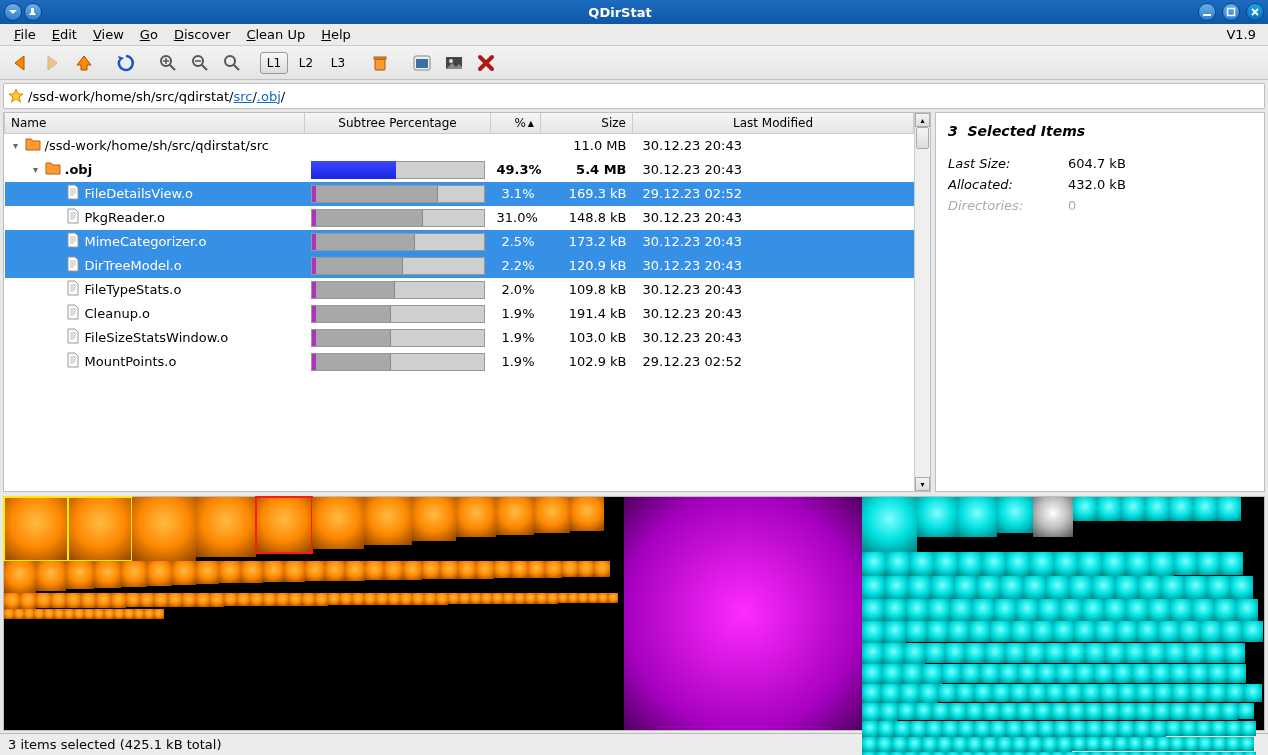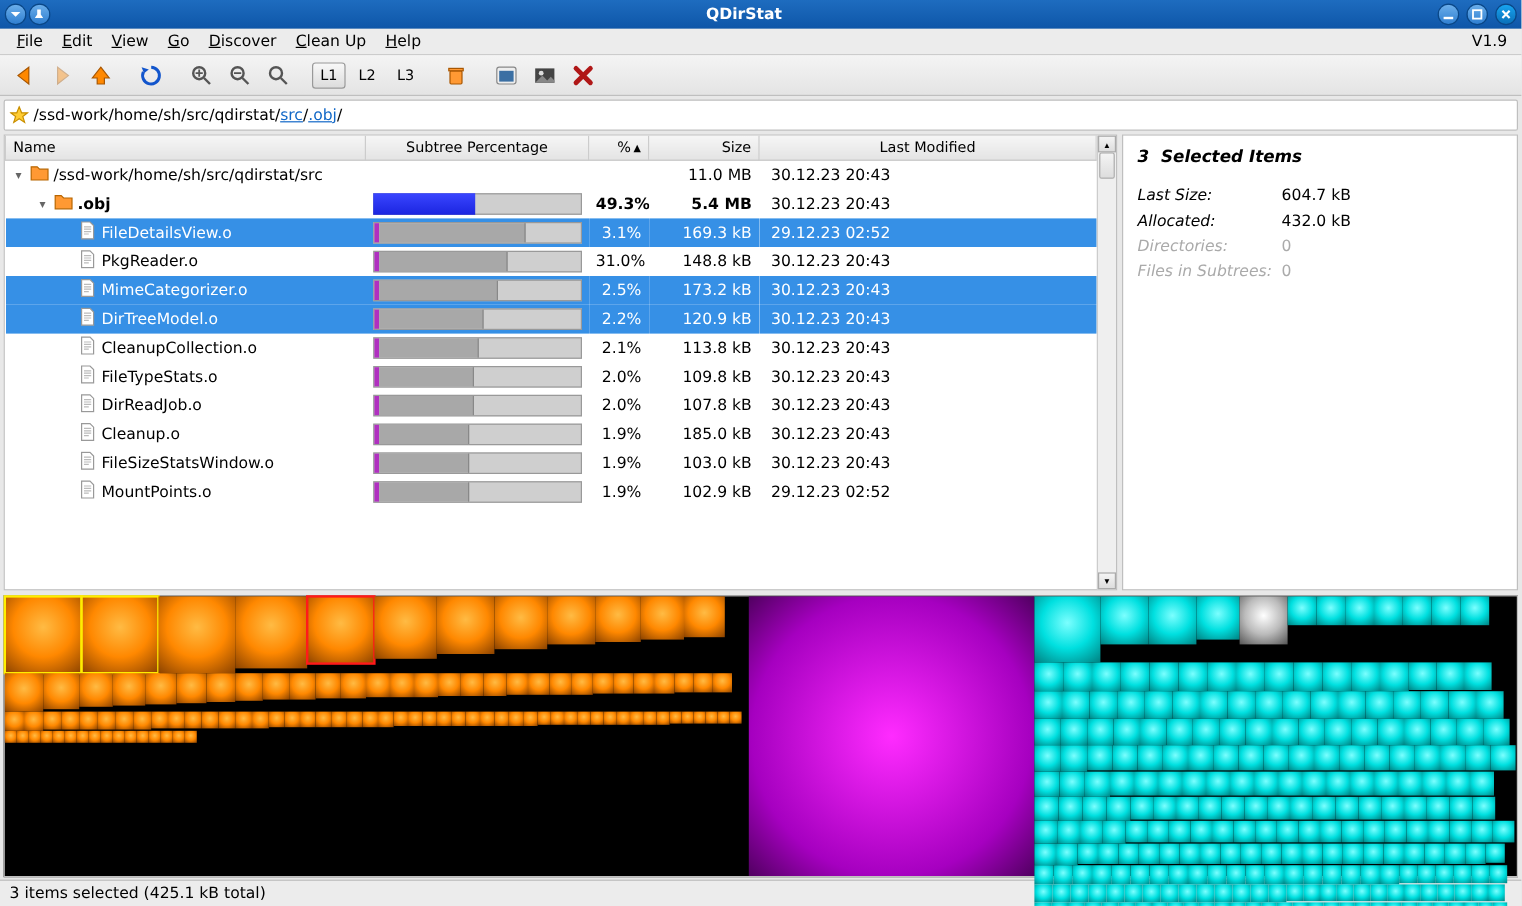--- a/index.html
+++ b/index.html
@@ -376,42 +376,20 @@
                 <td class="col-mod">30.12.23 20:43</td>
               </tr>
               <tr>
                 <td class="col-name">
                   <div class="row-name" style="padding-left: 40px;">
                     <span class="tri blank">▸</span>
                     <span><svg class="fico" viewBox="0 0 16 16">
                         <path d="M3 1 H10 L13 4 V15 H3 Z" fill="#fff" stroke="#999"></path>
                         <path d="M5 5 H11 M5 7 H11 M5 9 H11 M5 11 H9" stroke="#bbb"></path>
                       </svg></span>
-                    <span>CleanupCollection.o</span>
-                  </div>
-                </td>
-                <td class="col-bar">
-                  <div class="barcell">
-                    <div class="bartrack"></div>
-                    <div class="barfill purple"></div>
-                    <div class="barfill gray" style="left: 5px; width: 47.8605%;"></div>
-                  </div>
-                </td>
-                <td class="col-pct">2.1%</td>
-                <td class="col-size">113.8 kB</td>
-                <td class="col-mod">30.12.23 20:43</td>
-              </tr>
-              <tr>
-                <td class="col-name">
-                  <div class="row-name" style="padding-left: 40px;">
-                    <span class="tri blank">▸</span>
-                    <span><svg class="fico" viewBox="0 0 16 16">
-                        <path d="M3 1 H10 L13 4 V15 H3 Z" fill="#fff" stroke="#999"></path>
-                        <path d="M5 5 H11 M5 7 H11 M5 9 H11 M5 11 H9" stroke="#bbb"></path>
-                      </svg></span>
                     <span>FileTypeStats.o</span>
                   </div>
                 </td>
                 <td class="col-bar">
                   <div class="barcell">
                     <div class="bartrack"></div>
                     <div class="barfill purple"></div>
                     <div class="barfill gray" style="left: 5px; width: 45.5814%;"></div>
                   </div>
                 </td>
@@ -420,54 +398,32 @@
                 <td class="col-mod">30.12.23 20:43</td>
               </tr>
               <tr>
                 <td class="col-name">
                   <div class="row-name" style="padding-left: 40px;">
                     <span class="tri blank">▸</span>
                     <span><svg class="fico" viewBox="0 0 16 16">
                         <path d="M3 1 H10 L13 4 V15 H3 Z" fill="#fff" stroke="#999"></path>
                         <path d="M5 5 H11 M5 7 H11 M5 9 H11 M5 11 H9" stroke="#bbb"></path>
                       </svg></span>
-                    <span>DirReadJob.o</span>
-                  </div>
-                </td>
-                <td class="col-bar">
-                  <div class="barcell">
-                    <div class="bartrack"></div>
-                    <div class="barfill purple"></div>
-                    <div class="barfill gray" style="left: 5px; width: 45.5814%;"></div>
-                  </div>
-                </td>
-                <td class="col-pct">2.0%</td>
-                <td class="col-size">107.8 kB</td>
-                <td class="col-mod">30.12.23 20:43</td>
-              </tr>
-              <tr>
-                <td class="col-name">
-                  <div class="row-name" style="padding-left: 40px;">
-                    <span class="tri blank">▸</span>
-                    <span><svg class="fico" viewBox="0 0 16 16">
-                        <path d="M3 1 H10 L13 4 V15 H3 Z" fill="#fff" stroke="#999"></path>
-                        <path d="M5 5 H11 M5 7 H11 M5 9 H11 M5 11 H9" stroke="#bbb"></path>
-                      </svg></span>
                     <span>Cleanup.o</span>
                   </div>
                 </td>
                 <td class="col-bar">
                   <div class="barcell">
                     <div class="bartrack"></div>
                     <div class="barfill purple"></div>
                     <div class="barfill gray" style="left: 5px; width: 43.3023%;"></div>
                   </div>
                 </td>
                 <td class="col-pct">1.9%</td>
-                <td class="col-size">185.0 kB</td>
+                <td class="col-size">191.4 kB</td>
                 <td class="col-mod">30.12.23 20:43</td>
               </tr>
               <tr>
                 <td class="col-name">
                   <div class="row-name" style="padding-left: 40px;">
                     <span class="tri blank">▸</span>
                     <span><svg class="fico" viewBox="0 0 16 16">
                         <path d="M3 1 H10 L13 4 V15 H3 Z" fill="#fff" stroke="#999"></path>
                         <path d="M5 5 H11 M5 7 H11 M5 9 H11 M5 11 H9" stroke="#bbb"></path>
                       </svg></span>
@@ -525,24 +481,20 @@
           <tr>
             <td class="k">Last Size:</td>
             <td>604.7 kB</td>
           </tr>
       <tr>
             <td class="k">Allocated:</td>
             <td>432.0 kB</td>
           </tr>
       <tr>
             <td class="kgrey">Directories:</td>
-            <td class="vgrey">0</td>
-          </tr>
-      <tr>
-            <td class="kgrey">Files in Subtrees:</td>
             <td class="vgrey">0</td>
           </tr>
     </tbody>
       </table>
   </div>
 </div>
 
 <div class="treemap">
   <div class="tm-orange" id="tm-orange">
       <div class="tm-block hl-yellow" style="width: 64px; height: 64px;"></div>

